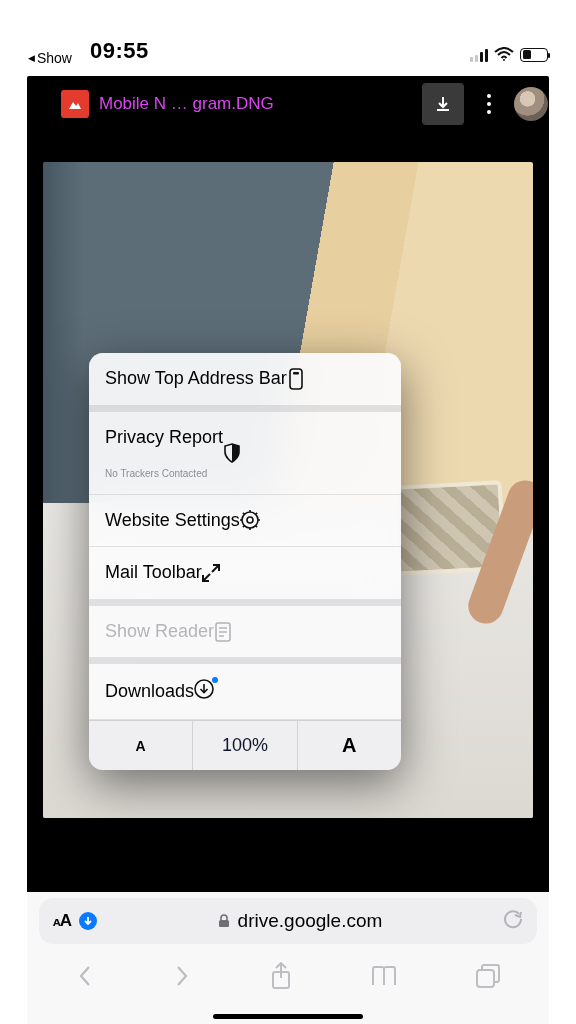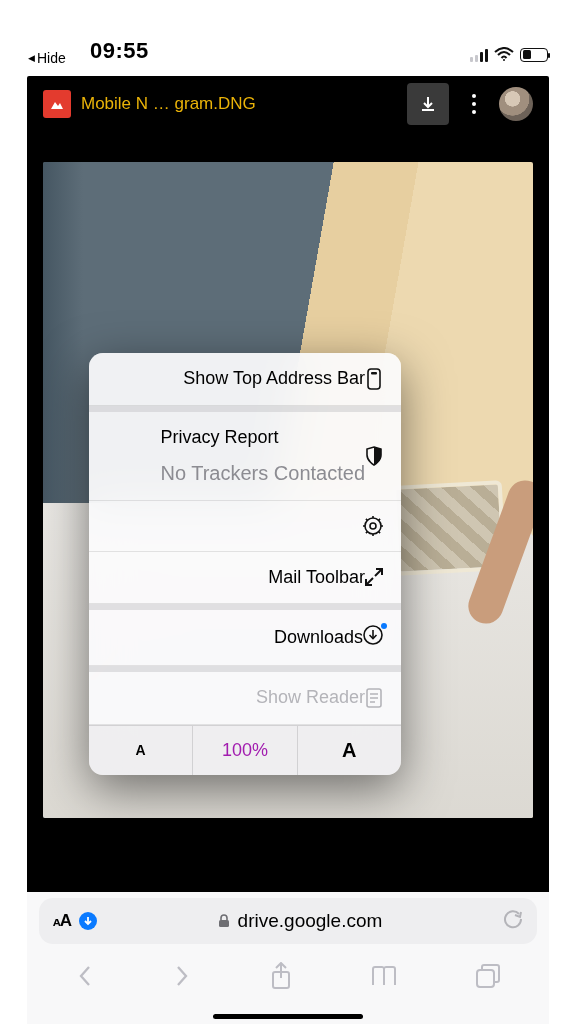--- a/index.html
+++ b/index.html
@@ -16,44 +16,44 @@
   .sig-bars span:nth-child(1){height:5px}
   .sig-bars span:nth-child(2){height:7px}
   .sig-bars span:nth-child(3){height:10px;background:#111}
   .sig-bars span:nth-child(4){height:13px;background:#111}
   .battery { width: 28px; height: 14px; border: 1.5px solid #111; border-radius: 4px; position: relative; display: flex; align-items: center; padding: 1.5px; }
   .battery::after { content:""; position:absolute; right:-3px; top:4px; width:2px; height:5px; background:#111; border-radius:1px; }
   .battery .fill { width:38%; height:100%; background:#111; border-radius:1.5px; }
 
   
   .drive-page { position:absolute; top:76px; left:27px; right:27px; bottom:128px; background:#000; border-radius:2px; overflow:hidden; }
-  .drive-header { height:56px; display:flex; align-items:center; gap:10px; padding:0 16px; color:#eab308; }
+  .drive-header { height:56px; display:flex; align-items:center; gap:10px; padding:0 1px; color:#d946ef;margin-left:33px; }
   .drive-logo { width:28px; height:28px; background:#e33b2e; border-radius:3px; display:flex; align-items:center; justify-content:center; }
   .drive-title { font-size:17px; flex:1; white-space:nowrap; overflow:hidden; text-overflow:ellipsis; }
   .drive-dl { width:42px; height:42px; background:#3a3a3a; border-radius:4px; display:flex; align-items:center; justify-content:center; }
   .drive-more { width:30px; display:flex; flex-direction:column; align-items:center; gap:4px; }
   .drive-more span { width:4px; height:4px; background:#fff; border-radius:50%; }
   .drive-avatar { width:34px; height:34px; border-radius:50%; background: radial-gradient(circle at 40% 35%, #d7c8b6 0 25%, #a08f7e 26% 55%, #6d6258 56% 100%); }
 
   .photo { position:absolute; left:16px; right:16px; top:86px; bottom:78px; border-radius:2px; overflow:hidden; }
   .photo-wall { position:absolute; inset:0; background:linear-gradient(100deg,#5d6d78 0 48%,#e7cfa0 48% 62%,#edd9b0 62% 100%); }
   .photo-couch { position:absolute; left:-20%; right:-5%; top:52%; bottom:-10%; background:linear-gradient(#e9e7e3,#d9d6cf); border-radius:40px 80px 0 0/60px 120px 0 0; }
   .photo-pillow { position:absolute; right:6%; top:49%; width:110px; height:90px; background:repeating-linear-gradient(45deg,#cfc6b2 0 10px,#b9ae96 10px 20px); border:4px solid #efe8d5; transform:rotate(-3deg); border-radius:6px; }
   .photo-arm { position:absolute; right:2%; top:48%; width:35px; height:150px; background:#c99d7c; border-radius:20px; transform:rotate(20deg); }
   .photo-curtain { position:absolute; left:0; top:0; width:40px; height:70%; background:linear-gradient(90deg,#435460,#5d6d78); opacity:.9; }
 
   .annot-arrow { position:absolute; left:56px; bottom:216px; width:80px; height:90px; pointer-events:none; }
 
   
   .ctx-menu { position:absolute; left:89px; top:353px; width:312px; background:rgba(242,242,246,0.8); backdrop-filter:blur(20px); border-radius:14px; overflow:hidden; box-shadow:0 14px 48px rgba(0,0,0,.5); }
-  .ctx-item { display:flex; align-items:center; justify-content:flex-end; padding:15px 18px 15px 16px; font-size:18px; border-bottom:1px solid rgba(0,0,0,.1); background:rgba(255,255,255,.66); }
+  .ctx-item { display:flex; align-items:center; justify-content:flex-start; padding:15px 18px 15px 16px; font-size:18px; border-bottom:1px solid rgba(0,0,0,.1); background:rgba(255,255,255,.66); }
   .ctx-item.sep-above { border-top:6px solid rgba(200,200,205,.55); }
   .ctx-item:last-of-type { border-bottom:none; }
   .ctx-item .lbl { line-height:1.2; }
-  .ctx-item .sub { font-size:20px; color:#8c8c92; margin-top:13px; }
+  .ctx-item .sub { font-size:10px; color:#8c8c92; margin-top:19px; }
   .ctx-item.disabled { color:#b4b4b9; }
   .ctx-item .dot-badge { position:relative; }
   .ctx-item .dot-badge::after { content:""; position:absolute; top:-2px; right:-4px; width:6px; height:6px; background:#0a7aff; border-radius:50%; }
   .ctx-zoom { display:flex; align-items:stretch; height:50px; border-top:1px solid rgba(0,0,0,.12); }
   .ctx-zoom > div { flex:1; display:flex; align-items:center; justify-content:center; font-size:18px; }
   .ctx-zoom > div + div { border-left:1px solid rgba(0,0,0,.12); }
   .ctx-zoom .small { font-size:14px; font-weight:600; }
   .ctx-zoom .big { font-size:20px; font-weight:600; }
 
   
@@ -69,21 +69,21 @@
   .nav-row { display:flex; align-items:center; justify-content:space-around; height:56px; padding:0 10px; margin-top:4px; color:#bdbdc4; }
   .nav-row svg { stroke:#bdbdc4; }
   .home-ind { position:absolute; bottom:5px; left:50%; transform:translateX(-50%); width:150px; height:5px; background:#000; border-radius:3px; }
 </style>
 </head>
 <body>
 
 <div class="statusbar">
   <div class="time">09:55</div>
   <div class="back-app">
-      <span>Hide</span>
+      <span>Show</span>
     </div>
   <div class="right-icons">
     <div class="sig-bars">
         <span></span>
         <span></span>
         <span></span>
         <span></span>
       </div>
     <svg width="20" height="15" viewBox="0 0 20 15" fill="none" stroke="#111" stroke-width="2">
         <path d="M1 5 Q10 -3 19 5"></path>
@@ -140,58 +140,59 @@
       </svg>
   </div>
   <div class="ctx-item sep-above">
     <span><span class="lbl">Privacy Report</span><div class="sub">No Trackers Contacted</div></span>
     <svg width="18" height="20" viewBox="0 0 18 20">
         <path d="M9 1 L16 3 V9 C16 15 9 19 9 19 C9 19 2 15 2 9 V3 Z" fill="none" stroke="#111" stroke-width="1.6"></path>
         <path d="M9 1 L16 3 V9 C16 15 9 19 9 19 Z" fill="#111"></path>
       </svg>
   </div>
   <div class="ctx-item">
+    <span class="lbl">Website Settings</span>
     <svg width="20" height="20" viewBox="0 0 20 20" fill="none" stroke="#111" stroke-width="1.6">
         <circle cx="10" cy="10" r="8"></circle>
         <circle cx="10" cy="10" r="3"></circle>
         <path d="M10 2 V0 M10 20 V18 M2 10 H0 M20 10 H18 M4.3 4.3 L2.9 2.9 M15.7 15.7 L17.1 17.1 M4.3 15.7 L2.9 17.1 M15.7 4.3 L17.1 2.9"></path>
       </svg>
   </div>
   <div class="ctx-item">
     <span class="lbl">Mail Toolbar</span>
     <svg width="18" height="18" viewBox="0 0 18 18" fill="none" stroke="#111" stroke-width="2">
         <path d="M11 1 H17 V7"></path>
         <path d="M7 17 H1 V11"></path>
         <path d="M17 1 L10 8"></path>
         <path d="M1 17 L8 10"></path>
       </svg>
   </div>
+  <div class="ctx-item disabled sep-above">
+    <span class="lbl">Show Reader</span>
+    <svg width="18" height="20" viewBox="0 0 18 20" fill="none" stroke="#b4b4b9" stroke-width="1.6">
+        <rect x="2" y="1" width="14" height="18" rx="2"></rect>
+        <path d="M5 6 H13 M5 10 H13 M5 14 H10"></path>
+      </svg>
+  </div>
   <div class="ctx-item sep-above">
     <span class="lbl">Downloads</span>
     <span class="dot-badge">
       <svg width="20" height="20" viewBox="0 0 20 20" fill="none" stroke="#111" stroke-width="1.6">
           <circle cx="10" cy="10" r="9"></circle>
           <path d="M10 5 V13"></path>
           <path d="M6.5 10 L10 13.5 L13.5 10"></path>
         </svg>
     </span>
   </div>
-  <div class="ctx-item disabled sep-above">
-    <span class="lbl">Show Reader</span>
-    <svg width="18" height="20" viewBox="0 0 18 20" fill="none" stroke="#b4b4b9" stroke-width="1.6">
-        <rect x="2" y="1" width="14" height="18" rx="2"></rect>
-        <path d="M5 6 H13 M5 10 H13 M5 14 H10"></path>
-      </svg>
-  </div>
   <div class="ctx-zoom">
     <div class="small">
         <span>A</span>
       </div>
     <div>
-        <span style="color:#a21caf">100%</span>
+        <span style="color:#0f172a">100%</span>
       </div>
     <div class="big">
         <span>A</span>
       </div>
   </div>
 </div>
 
 <div class="safari-bottom">
   <div class="addr-bar">
     <div class="addr-left">

